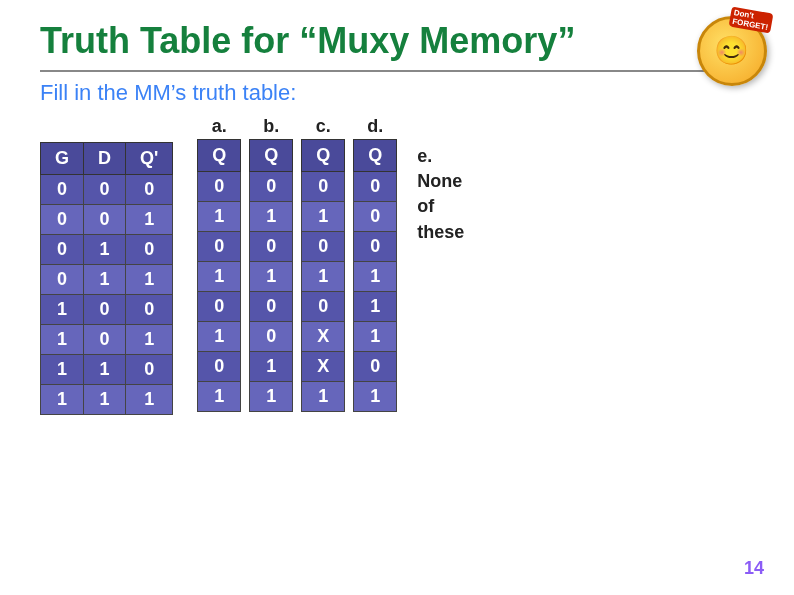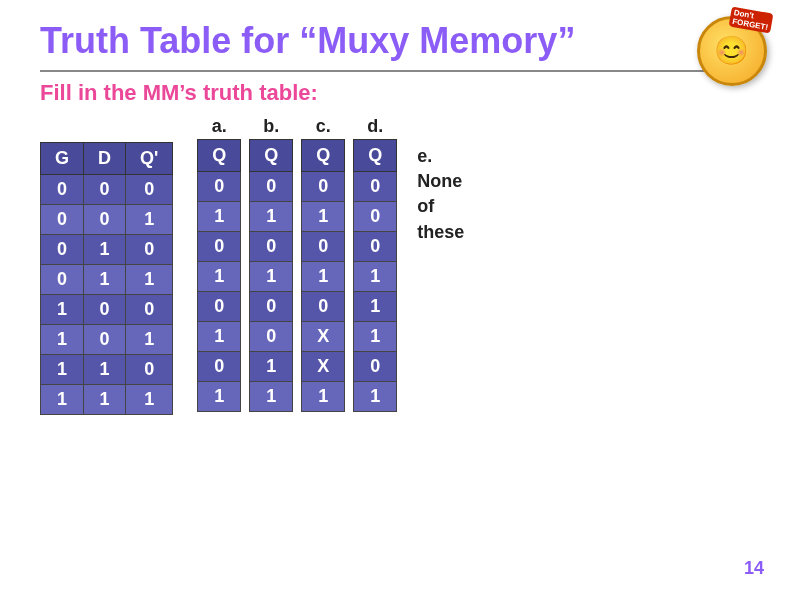--- a/index.html
+++ b/index.html
@@ -16,30 +16,30 @@
     .slide {
       width: 794px;
       height: 595px;
       padding: 20px 40px;
       position: relative;
     }
 
     .title {
       font-size: 36px;
       font-weight: bold;
-      color: #8b5cf6;
+      color: #15803d;
       margin-bottom: 8px;
       border-bottom: 2px solid #888;
       padding-bottom: 8px;
     }
 
     .subtitle {
       font-size: 22px;
-      font-weight: bold;
-      color: #ec4899;
+      font-weight: normal;
+      color: #3b82f6;
       margin-bottom: 10px;
       margin-top: 8px;
     }
 
     .content-area {
       display: flex;
       flex-direction: row;
       align-items: flex-start;
       gap: 0px;
     }

